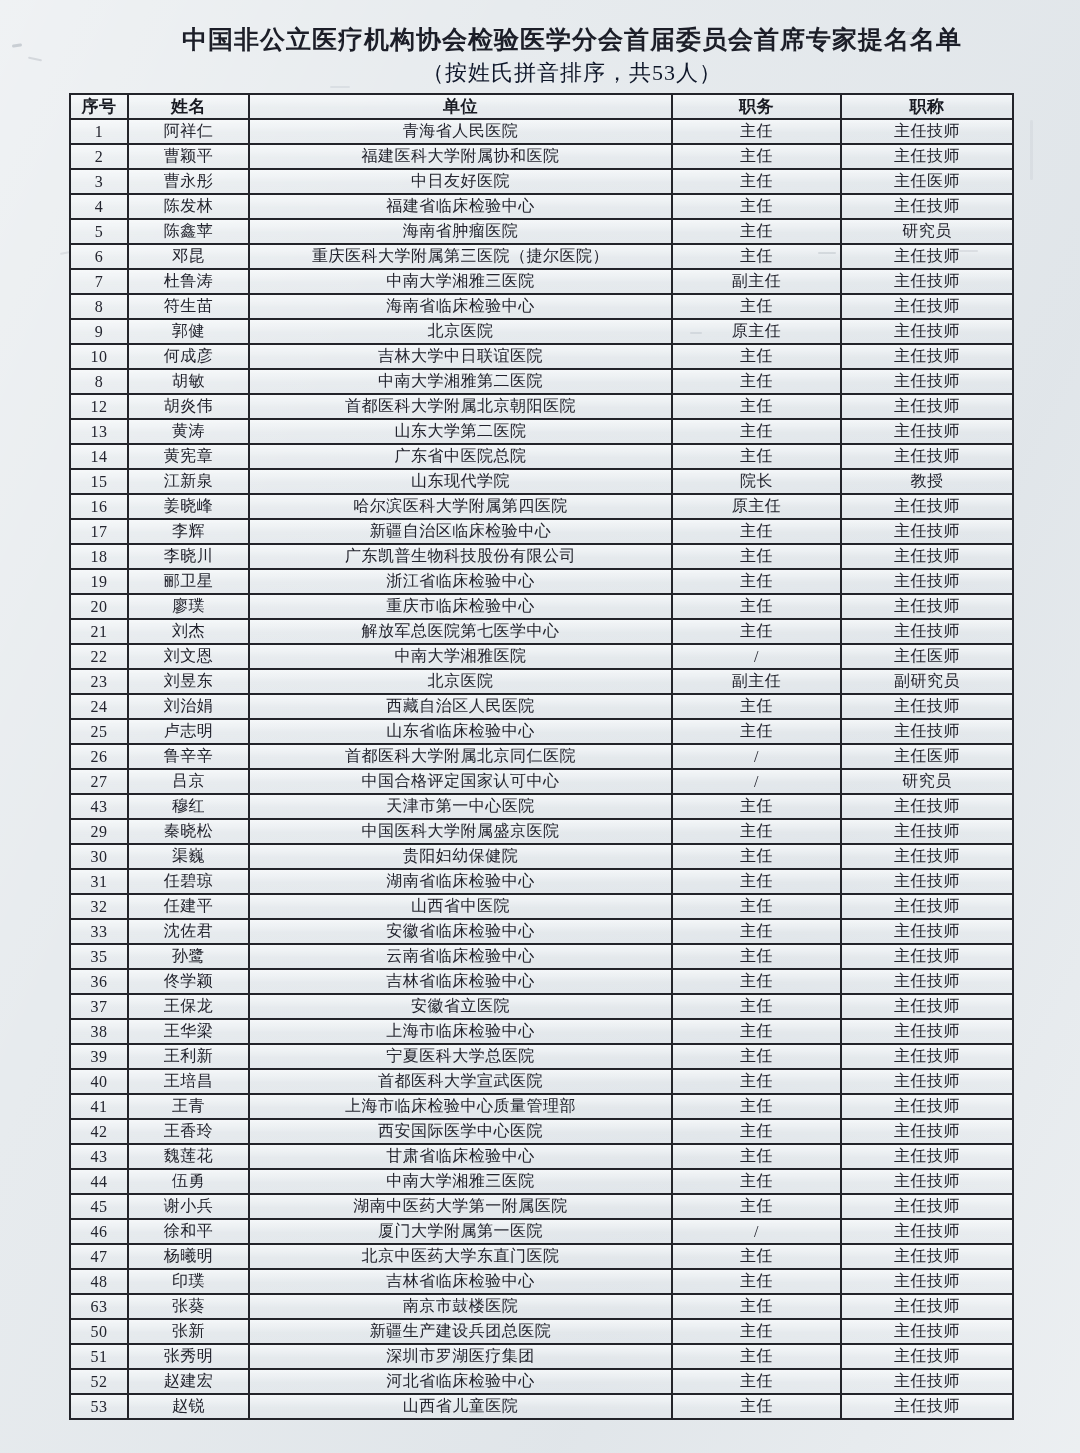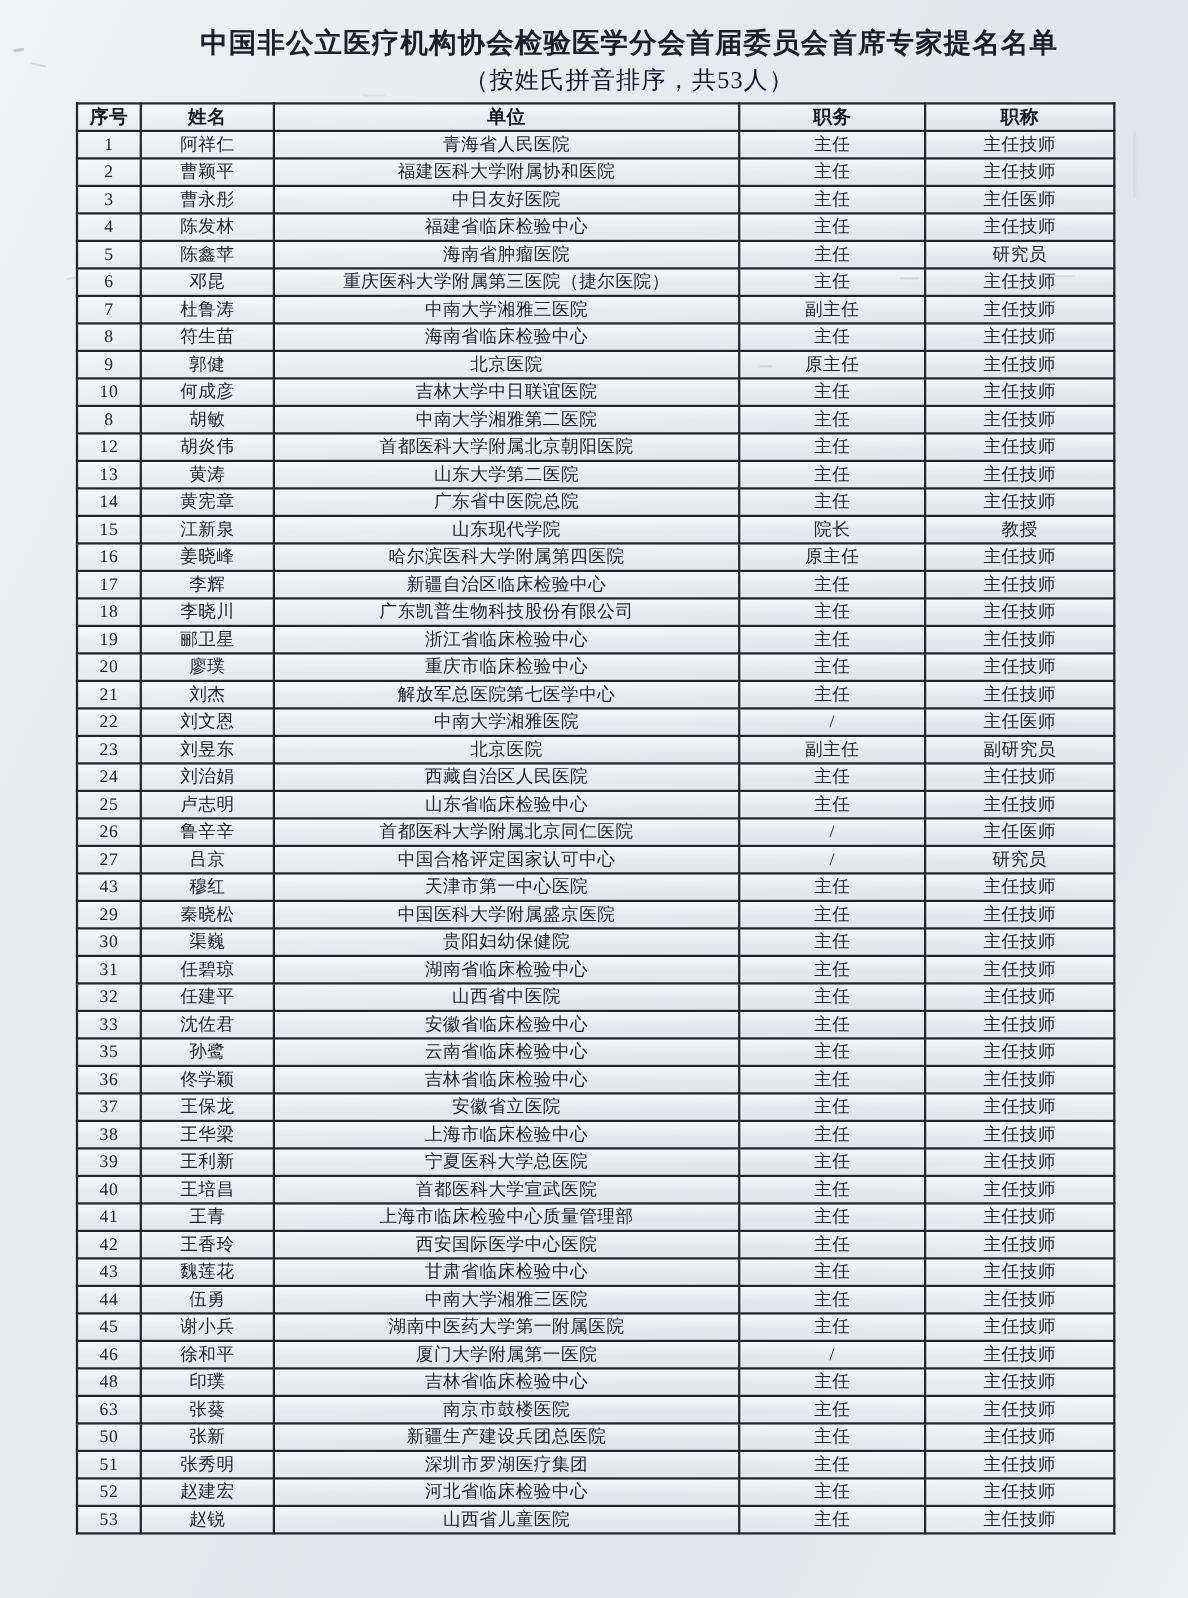--- a/index.html
+++ b/index.html
@@ -426,20 +426,27 @@
         <td>主任技师</td>
       </tr>
       <tr>
         <td>46</td>
         <td>徐和平</td>
         <td>厦门大学附属第一医院</td>
         <td>/</td>
         <td>主任技师</td>
       </tr>
       <tr>
+        <td>47</td>
+        <td>杨曦明</td>
+        <td>北京中医药大学东直门医院</td>
+        <td>主任</td>
+        <td>主任技师</td>
+      </tr>
+      <tr>
         <td>48</td>
         <td>印璞</td>
         <td>吉林省临床检验中心</td>
         <td>主任</td>
         <td>主任技师</td>
       </tr>
       <tr>
         <td>63</td>
         <td>张葵</td>
         <td>南京市鼓楼医院</td>

